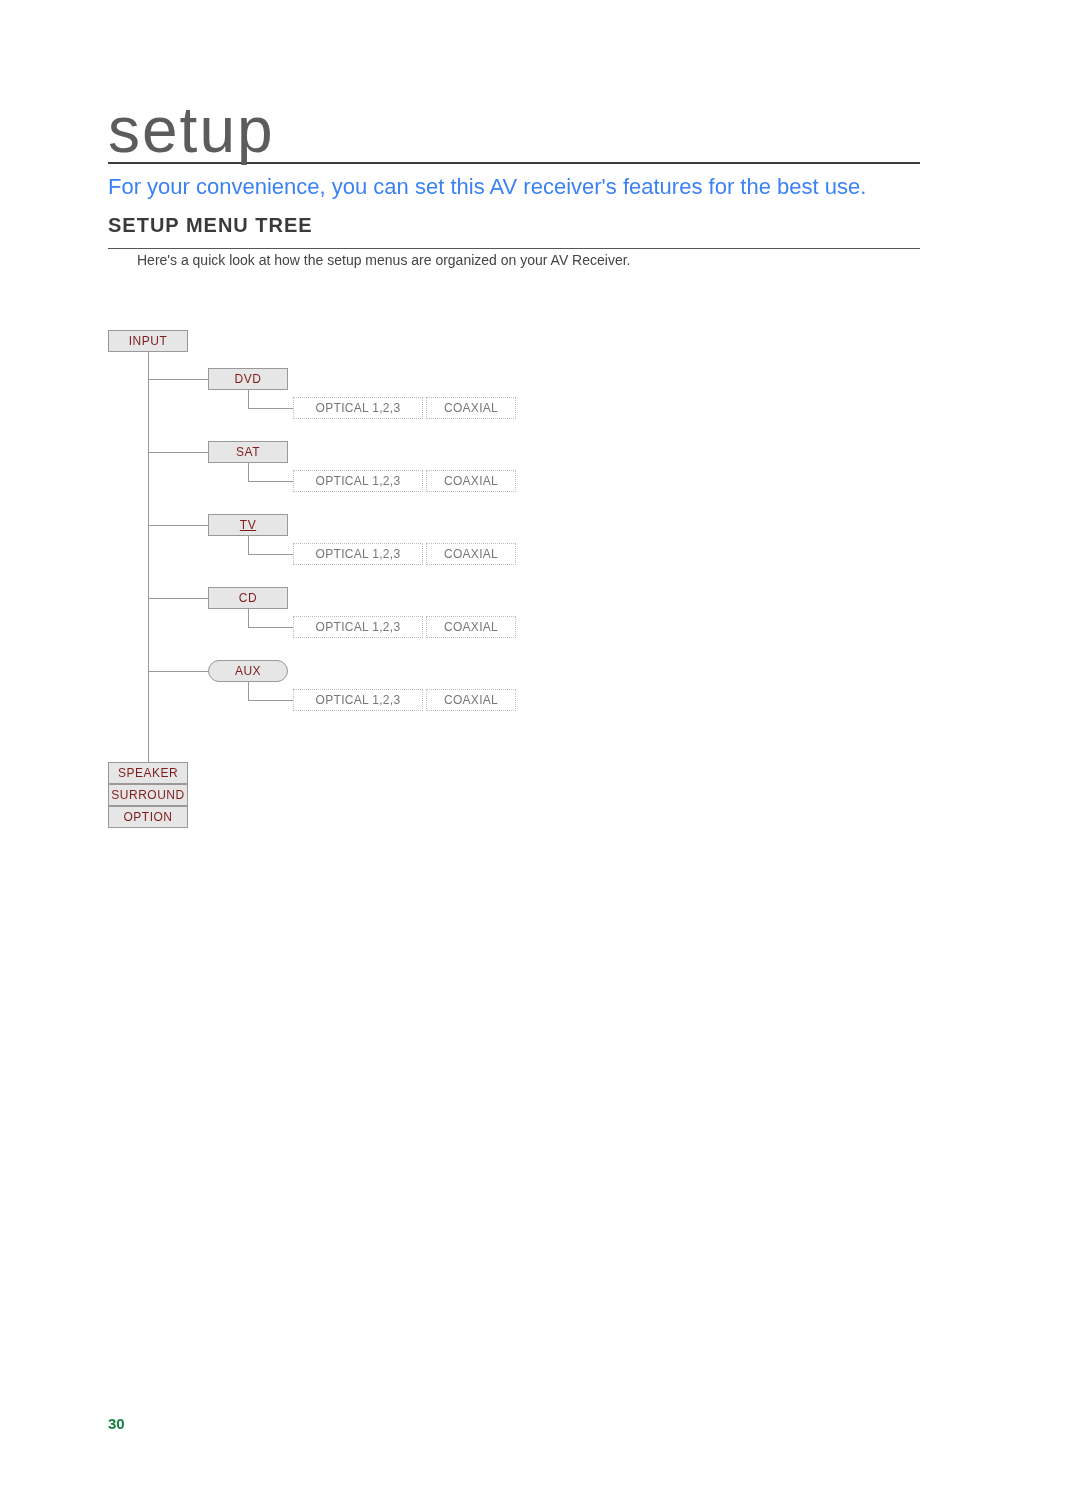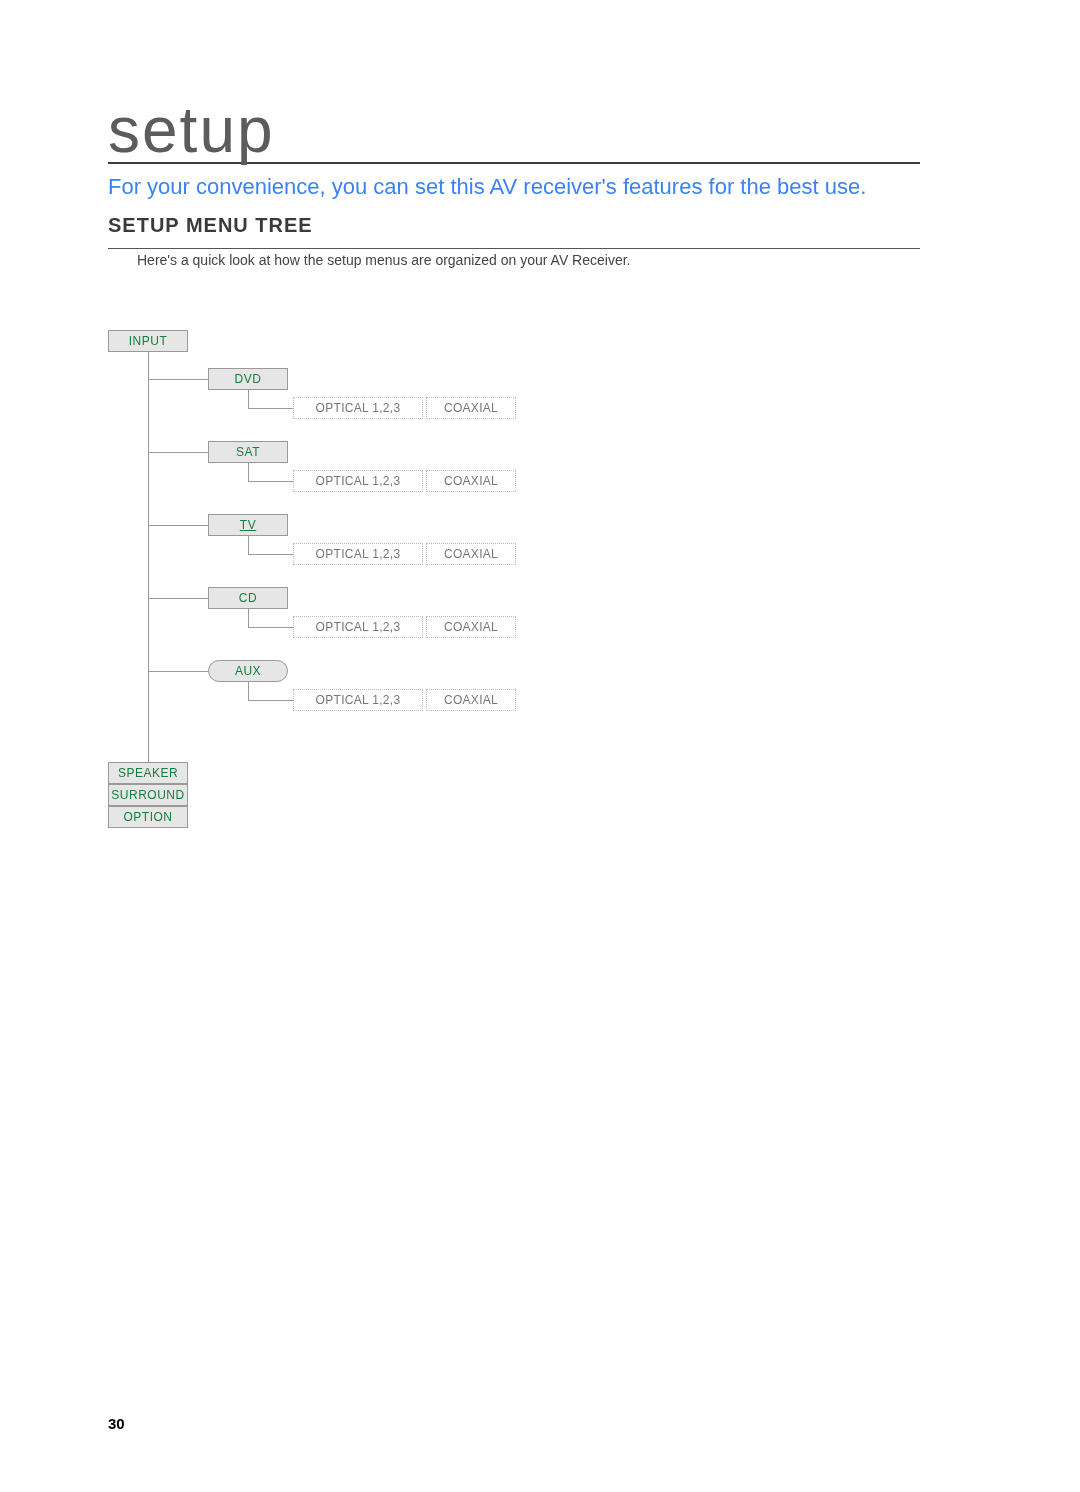--- a/index.html
+++ b/index.html
@@ -57,37 +57,37 @@
     left:108px; right:160px; top:252px;
     font-size:14px;
     color:#444;
     margin-left:29px;
   }
   .page-number{
     position:absolute;
     left:108px; bottom:60px;
     font-size:15px;
     font-weight:700;
-    color:#000000;
+    color:#15803d;
   }
 
   
   .diagram{
     position:absolute;
     left:108px; top:330px;
     width:430px; height:510px;
   }
 
   .solid-box{
     position:absolute;
     width:80px; height:22px;
     background:var(--box-fill);
     border:1px solid var(--box-border);
     font-size:12px;
-    color:#15803d;
+    color:#7f1d1d;
     display:flex;align-items:center;justify-content:center;
     letter-spacing:0.5px;
   }
   .dotted-box{
     position:absolute;
     height:22px;
     border:1px dotted var(--dotted);
     font-size:12px;
     color:#777;
     display:flex;align-items:center;justify-content:center;

